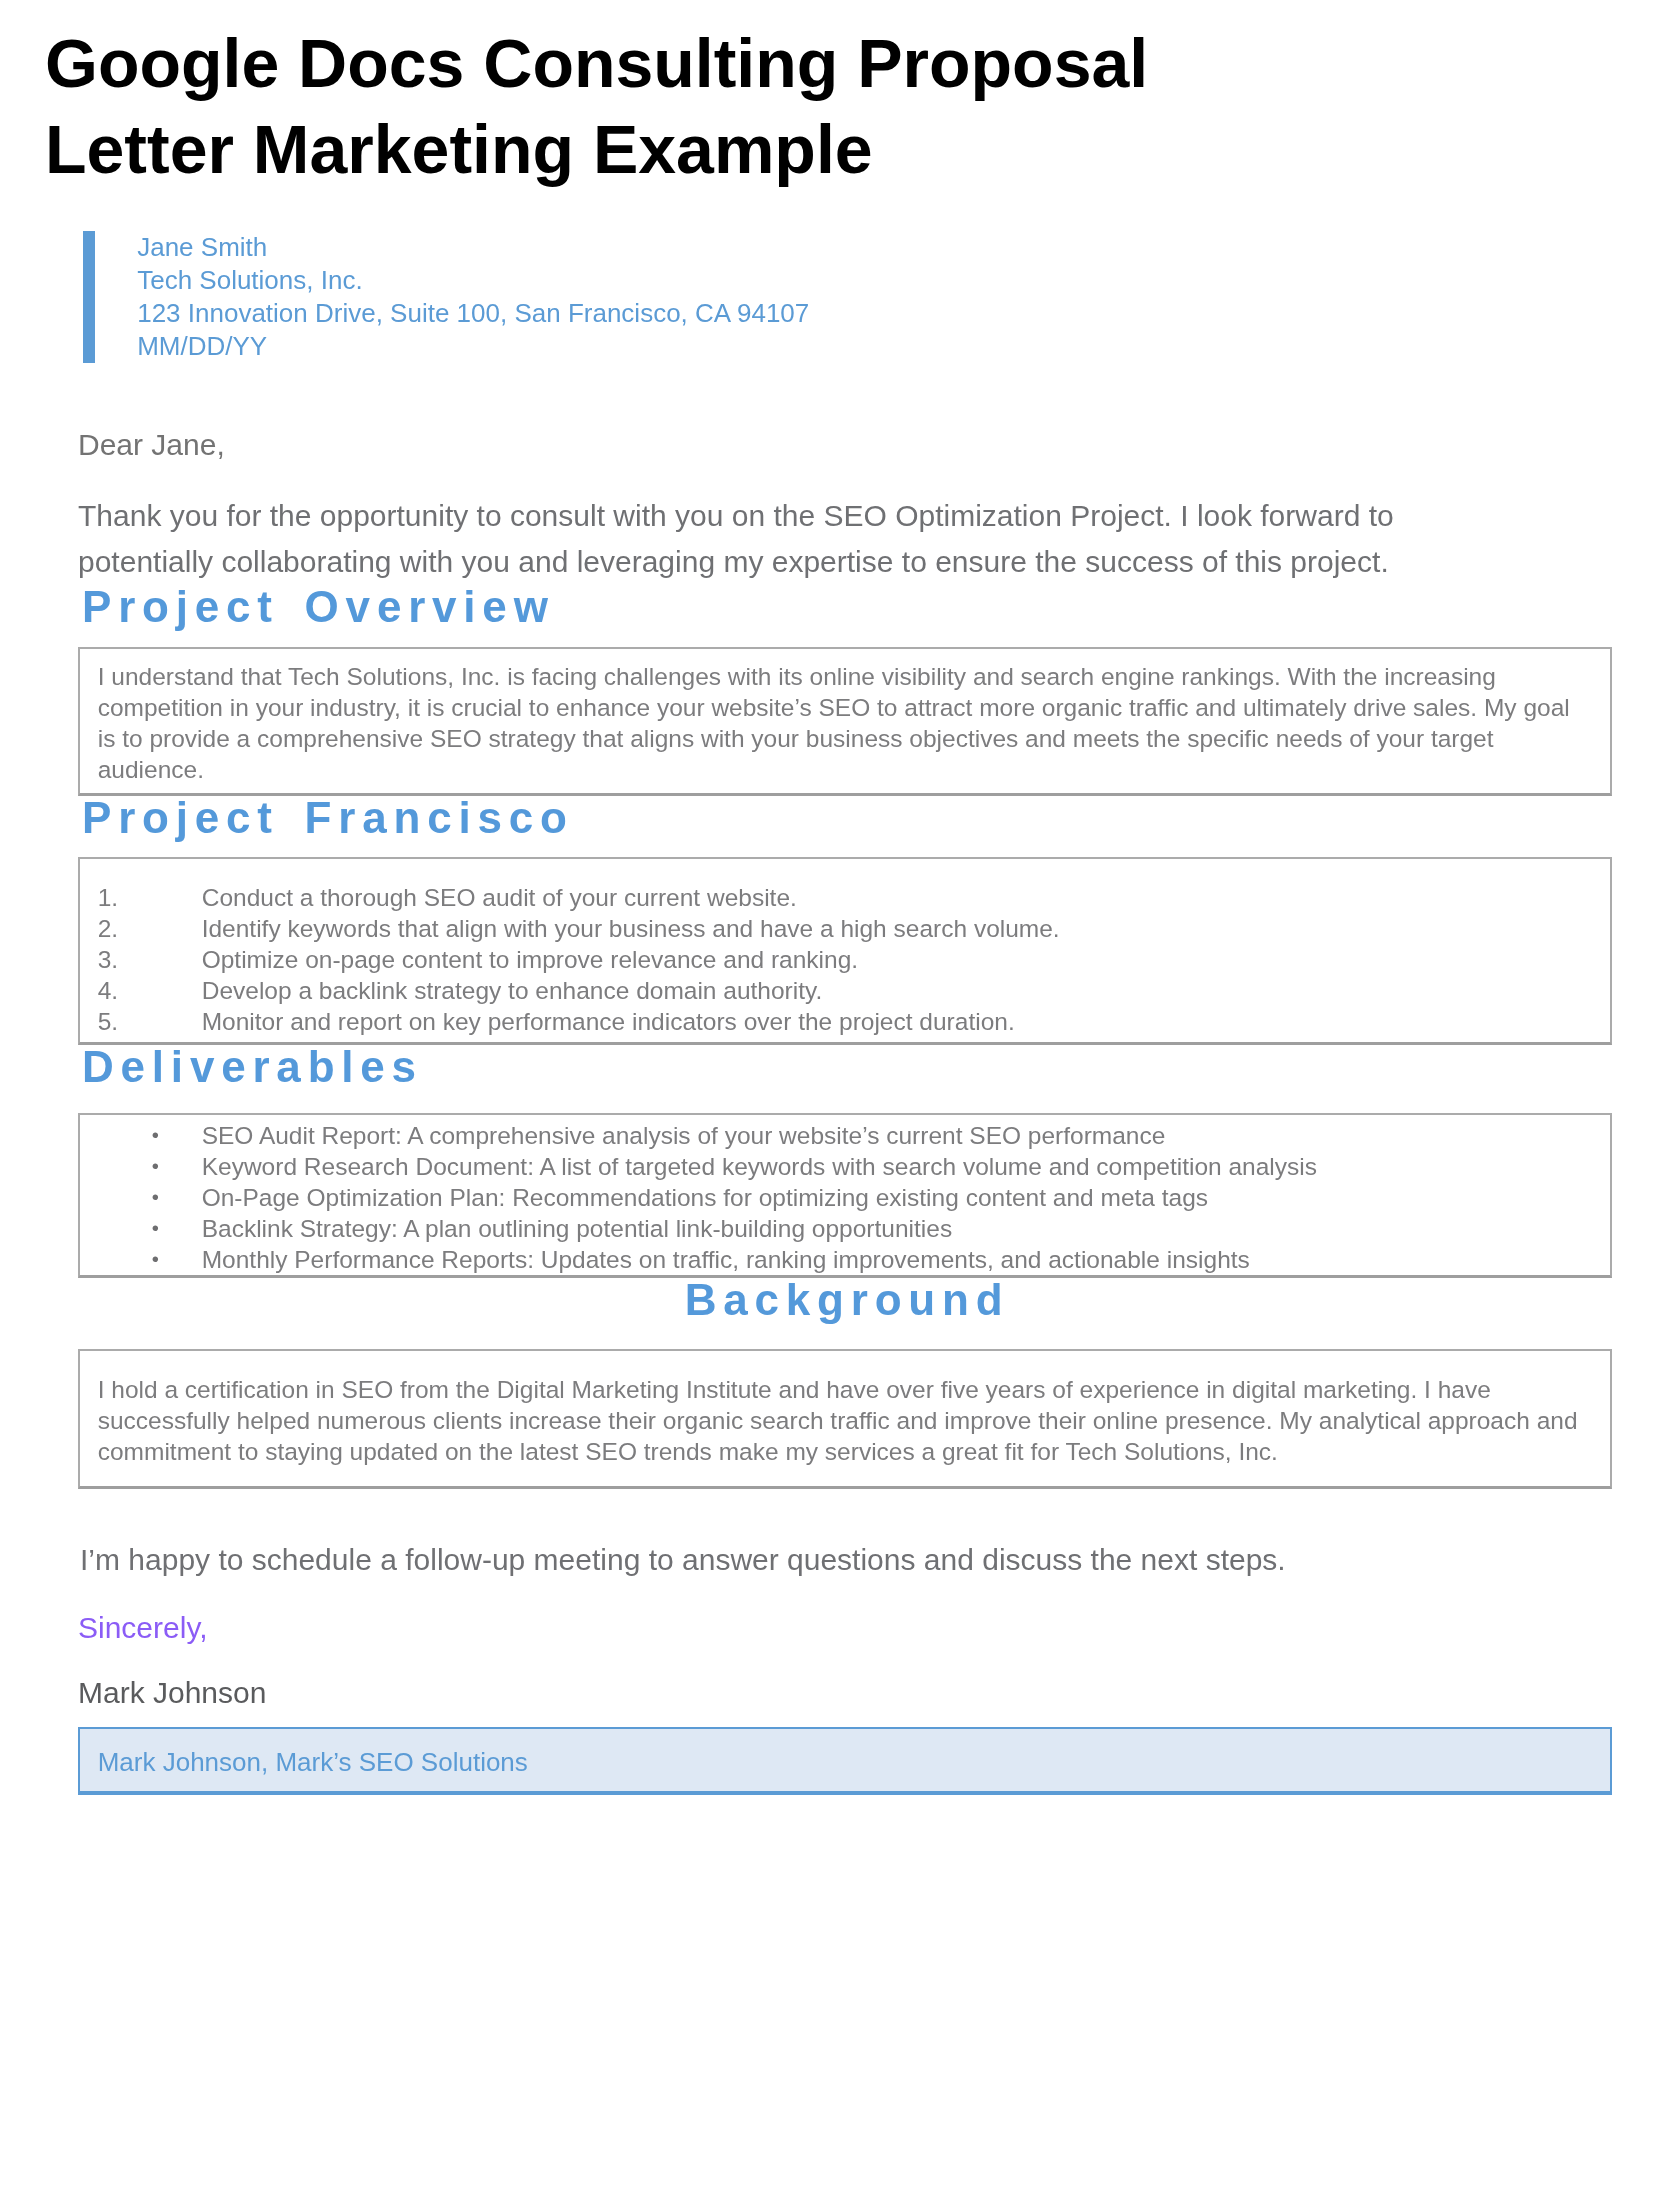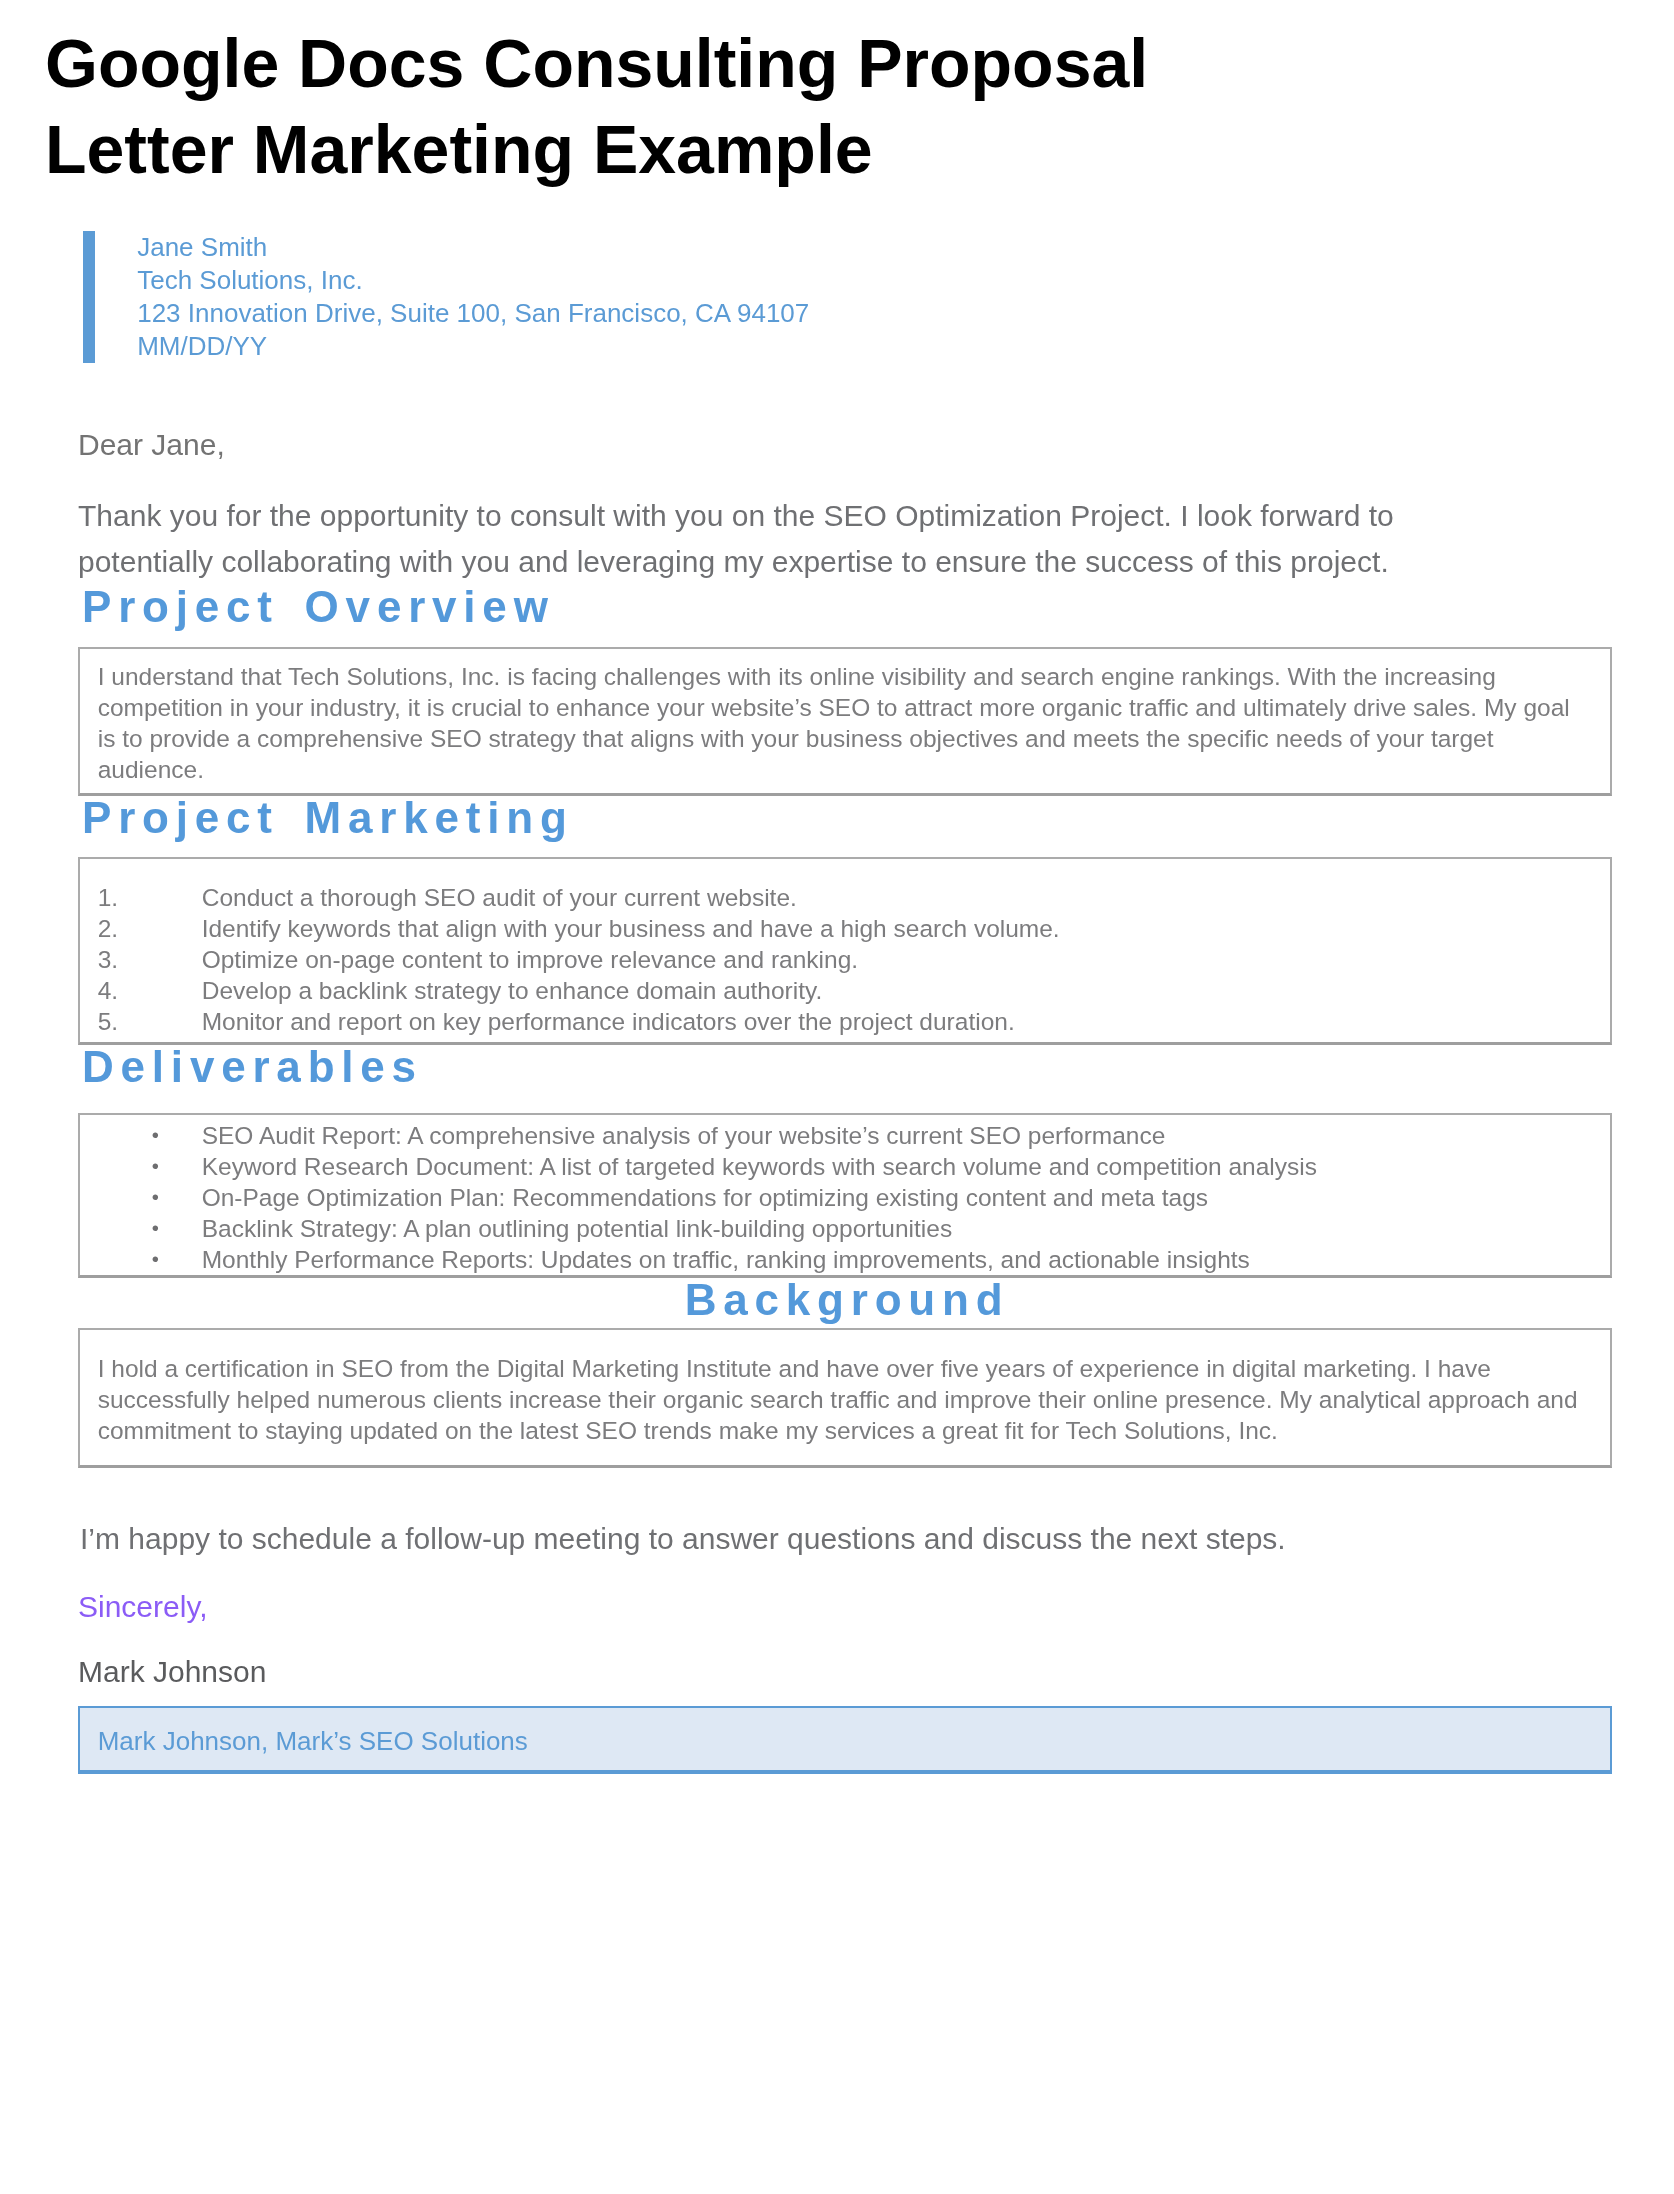--- a/index.html
+++ b/index.html
@@ -42,21 +42,21 @@
   .h-background { margin-top:63px;text-align:center; }
   .gray-box {
     margin-left:78px; margin-right:63px;
     border:2px solid #ababab; border-bottom-width:3.4px; border-bottom-color:#9e9e9e;
     color:#7c7c7e; font-size:24.5px; line-height:31px;
     background:#ffffff;
   }
   .box-overview   { margin-top:17.7px; padding:12.2px 17.7px 8.2px 17.7px; }
   .box-objectives { margin-top:17px; padding:23px 17.7px 4.1px 17.7px; line-height:31px; }
   .box-deliverables { margin-top:24.5px; padding:5.4px 17.7px 0 17.7px; line-height:31px; }
-  .box-background { margin-top:6px; padding:23px 17.7px 19px 17.7px; line-height:31px; }
+  .box-background { margin-top:27px; padding:23px 17.7px 19px 17.7px; line-height:31px; }
   ol.objective-list, ul.deliverable-list {
     margin:0; padding:0; list-style:none;
   }
   .objective-item { display:flex; }
   .objective-item .num { flex:0 0 104px; }
   .deliverable-item { display:flex; }
   .deliverable-item .marker {
     flex:0 0 50px; margin-left:54px; font-size:20.4px;
     color:#6e6e70;
   }
@@ -104,21 +104,21 @@
 
 <div class="salutation">Dear Jane,</div>
 
 <div class="intro">Thank you for the opportunity to consult with you on the SEO Optimization Project. I look forward to potentially collaborating with you and leveraging my expertise to ensure the success of this project.</div>
 
 <h2 class="section-heading h-overview">Project Overview</h2>
 <div class="gray-box box-overview">
   <div>I understand that Tech Solutions, Inc. is facing challenges with its online visibility and search engine rankings. With the increasing competition in your industry, it is crucial to enhance your website’s SEO to attract more organic traffic and ultimately drive sales. My goal is to provide a comprehensive SEO strategy that aligns with your business objectives and meets the specific needs of your target audience.</div>
 </div>
 
-<h2 class="section-heading h-objectives">Project Marketing</h2>
+<h2 class="section-heading h-objectives">Project Francisco</h2>
 <div class="gray-box box-objectives">
   <ol class="objective-list">
     <li class="objective-item">
       <span class="num">1.</span>
       <span>Conduct a thorough SEO audit of your current website.</span>
     </li>
     <li class="objective-item">
       <span class="num">2.</span>
       <span>Identify keywords that align with your business and have a high search volume.</span>
     </li>

